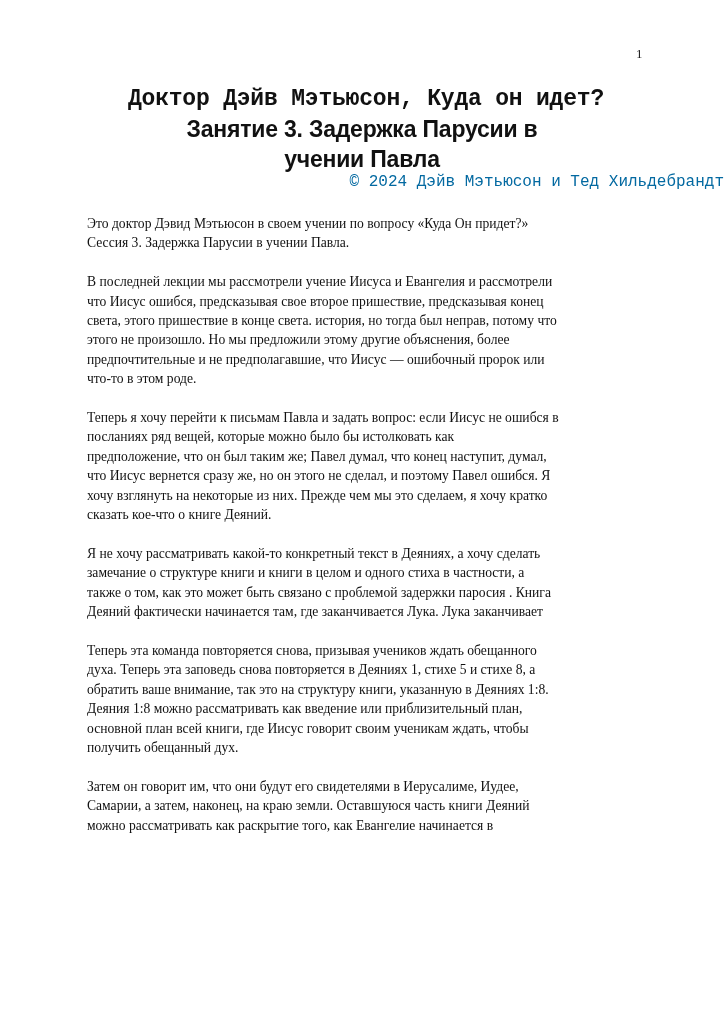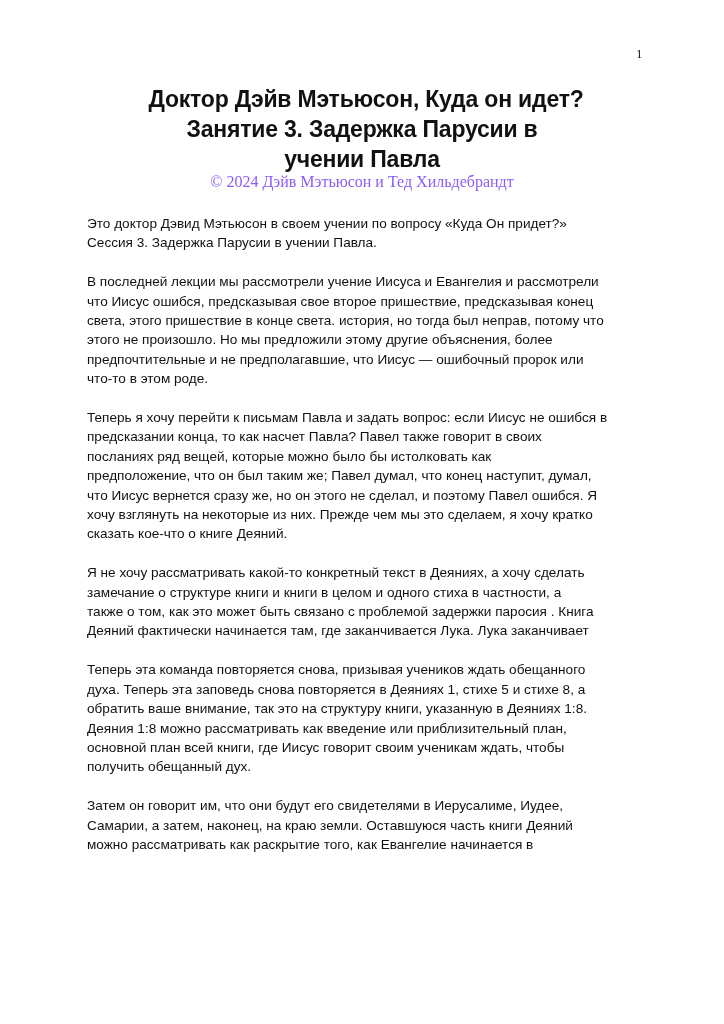--- a/index.html
+++ b/index.html
@@ -30,44 +30,46 @@
       text-align: center;
     }
     .title-line {
       font-family: "Liberation Sans", sans-serif;
       font-weight: bold;
       font-size: 23px;
       line-height: 30px;
       letter-spacing: -0.2px;
       color: #111;
     }
-    .title-line.l1 { padding-left: 8px; }
+    .title-line.l1 { padding-left: 8px; font-family: Liberation Mono, monospace; }
     .copyright {
-      font-family: Liberation Serif, serif;
+      font-family: Liberation Mono, monospace;
       font-size: 16px;
       line-height: 18px;
-      color: #8b5cf6;
+      color: #0369a1;
       margin-top: -1px;
+      text-align: right;
     }
     .body-text {
       position: absolute;
       top: 214px;
       left: 87px;
       width: 560px;
       font-family: "Liberation Sans", sans-serif;
       font-size: 13.6px;
       line-height: 19.4px;
       color: #111;
     }
     .para {
       margin: 0 0 19.4px 0;
     }
     .line {
       display: block;
       white-space: nowrap;
+      font-family: Liberation Serif, serif;
     }
   </style>
 </head>
 <body>
 
 <div class="page-number">1</div>
 
 <div class="title-block">
   <div class="title-line l1">Доктор Дэйв Мэтьюсон, Куда он идет?</div>
   <div class="title-line">Занятие 3. Задержка Парусии в</div>
@@ -83,21 +85,20 @@
   <div class="para">
     <span class="line">В последней лекции мы рассмотрели учение Иисуса и Евангелия и рассмотрели</span>
     <span class="line">что Иисус ошибся, предсказывая свое второе пришествие, предсказывая конец</span>
     <span class="line">света, этого пришествие в конце света. история, но тогда был неправ, потому что</span>
     <span class="line">этого не произошло. Но мы предложили этому другие объяснения, более</span>
     <span class="line">предпочтительные и не предполагавшие, что Иисус — ошибочный пророк или</span>
     <span class="line">что-то в этом роде.</span>
   </div>
   <div class="para">
     <span class="line">Теперь я хочу перейти к письмам Павла и задать вопрос: если Иисус не ошибся в</span>
-    <span class="line">предсказании конца, то как насчет Павла? Павел также говорит в своих</span>
     <span class="line">посланиях ряд вещей, которые можно было бы истолковать как</span>
     <span class="line">предположение, что он был таким же; Павел думал, что конец наступит, думал,</span>
     <span class="line">что Иисус вернется сразу же, но он этого не сделал, и поэтому Павел ошибся. Я</span>
     <span class="line">хочу взглянуть на некоторые из них. Прежде чем мы это сделаем, я хочу кратко</span>
     <span class="line">сказать кое-что о книге Деяний.</span>
   </div>
   <div class="para">
     <span class="line">Я не хочу рассматривать какой-то конкретный текст в Деяниях, а хочу сделать</span>
     <span class="line">замечание о структуре книги и книги в целом и одного стиха в частности, а</span>
     <span class="line">также о том, как это может быть связано с проблемой задержки паросия . Книга</span>

